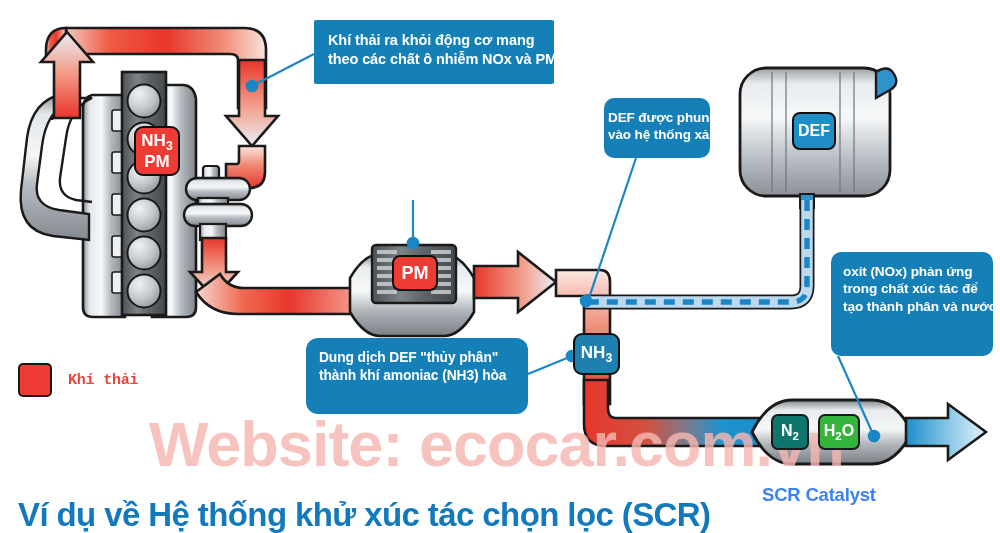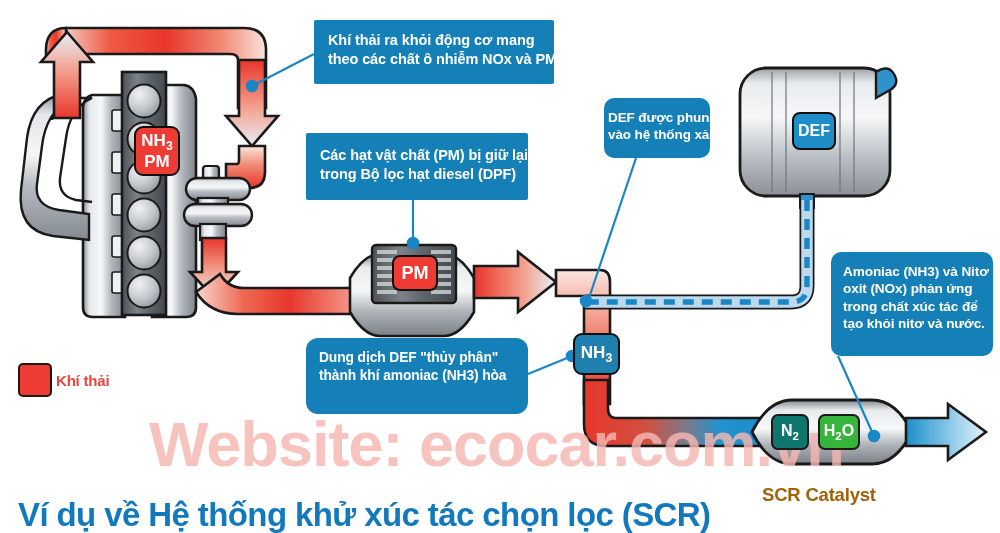--- a/index.html
+++ b/index.html
@@ -55,32 +55,32 @@
   }
 
   
   #legend{position:absolute;left:18px;top:358px;z-index:40;}
   .legend-row{display:flex;align-items:center;height:44px;}
   .legend-swatch{
     width:34px;height:34px;border:2.5px solid #1a1a1a;border-radius:5px;
     box-sizing:border-box;
   }
   .legend-label{
-    margin-left:4px;font-size:15px;font-weight:bold;letter-spacing:-0.2px;
+    margin-left:16px;font-size:15px;font-weight:bold;letter-spacing:-0.2px;font-family:Liberation Mono, monospace;
   }
 
   
   #main-title{
     position:absolute;left:18px;top:496px;
     font-size:33px;font-weight:bold;color:#1279bd;
     letter-spacing:-0.6px;white-space:nowrap;z-index:40;
   }
   #scr-label{
     position:absolute;left:762px;top:484px;
-    font-size:18.5px;font-weight:bold;color:#a16207;
+    font-size:18.5px;font-weight:bold;color:#3b82f6;
     letter-spacing:-0.2px;white-space:nowrap;z-index:40;
   }
 
   
   #watermark{
     position:absolute;left:149px;top:408px;
     font-size:63px;font-weight:bold;
     color:#f6b7b2;opacity:.82;
     white-space:nowrap;letter-spacing:-1px;
     z-index:5;pointer-events:none;
@@ -382,40 +382,35 @@
 
   <div class="chip" id="chip-h2o">
     <span><span>H</span><span class="sub">2</span><span>O</span></span>
   </div>
 
   <div class="callout c-sq" id="callout-exhaust">
     <span>Khí thải ra khỏi động cơ mang</span>
     <span>theo các chất ô nhiễm NOx và PM</span>
   </div>
 
-  <div class="callout c-sq" id="callout-dpf">
-    <span>Các hạt vật chất (PM) bị giữ lại</span>
-    <span>trong Bộ lọc hạt diesel (DPF)</span>
-  </div>
 
   <div class="callout c-rd" id="callout-def-inject">
     <span>DEF được phun</span>
     <span>vào hệ thống xả.</span>
   </div>
 
   <div class="callout c-rd" id="callout-hydrolysis">
     <span>Dung dịch DEF "thủy phân"</span>
     <span>thành khí amoniac (NH3) hòa</span>
   </div>
 
   <div class="callout c-rd" id="callout-reaction">
-    <span>Amoniac (NH3) và Nitơ</span>
     <span>oxit (NOx) phản ứng</span>
     <span>trong chất xúc tác để</span>
-    <span>tạo khỏi nitơ và nước.</span>
+    <span>tạo thành phân và nước.</span>
   </div>
 
   <div id="legend">
     <div class="legend-row">
       <div class="legend-swatch" id="sw0" style="background: rgb(238, 59, 51);"></div>
       <div class="legend-label" id="lb0" style="color: rgb(232, 70, 61);">Khí thải</div>
     </div>
   </div>
 
   <div id="main-title">Ví dụ về Hệ thống khử xúc tác chọn lọc (SCR)</div>

